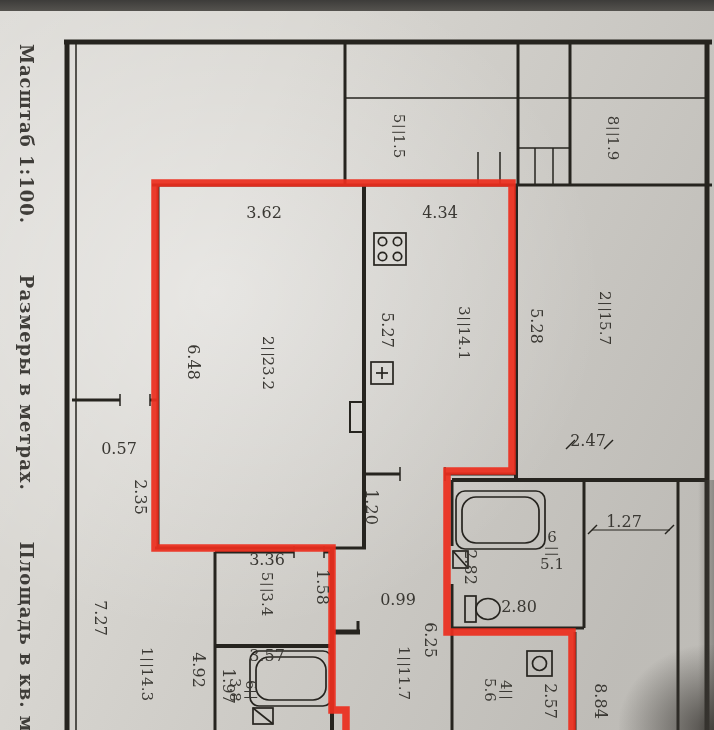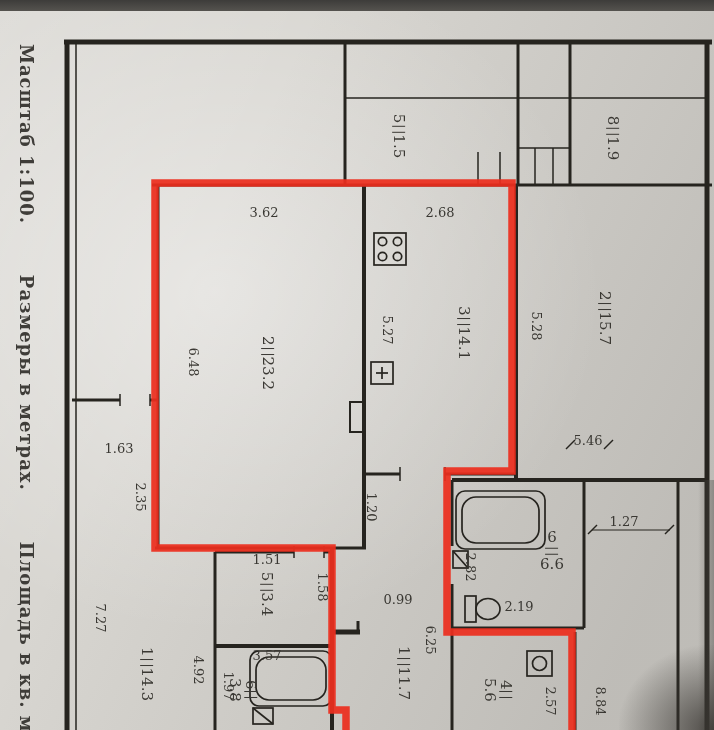--- a/index.html
+++ b/index.html
@@ -25,21 +25,21 @@
   svg.plan { position:absolute; left:0; top:0; }
   g[data-name="walls-layer"] line, g[data-name="walls-layer"] rect
     { stroke:var(--wall,#26241f); fill:none; }
   g[data-name="fixture-icons"] rect, g[data-name="fixture-icons"] circle,
   g[data-name="fixture-icons"] ellipse, g[data-name="fixture-icons"] line
     { stroke:var(--wall,#26241f); fill:none; stroke-width:1.7; }
   g[data-name="highlight-outline"] path
     { stroke:var(--highlight,#ec2e1e); fill:none; stroke-width:7.5;
       stroke-linejoin:miter; stroke-linecap:butt; opacity:.93; }
   .dim { position:absolute; transform:translate(-50%,-50%);
-    font-size:13px; color:var(--ink,#3a3833); white-space:nowrap; }
+    font-size:16px; color:var(--ink,#3a3833); white-space:nowrap; }
   .dim.v { writing-mode:vertical-rl; text-orientation:mixed; }
   .room-label { position:absolute; transform:translate(-50%,-50%);
     font-size:15px; color:var(--ink,#3a3833); text-align:center; line-height:1.05; }
   .room-label.rot { writing-mode:vertical-rl; text-orientation:mixed; }
   .room-label.up { display:flex; flex-direction:column; align-items:center; }
   .room-label .fbar { display:inline-block; width:13px; height:5px;
     border-top:1.5px solid var(--ink,#3a3833); border-bottom:1.5px solid var(--ink,#3a3833);
     margin:2px 0; }
 </style>
 </head>
@@ -167,56 +167,56 @@
   </div>
   <div class="room-label rot" style="left:612px;top:138px" data-name="room-label-balcony-8">
     <span data-name="room-number">8</span><span class="fbar" data-name="fraction-bar"></span><span data-name="room-area">1.9</span>
   </div>
   <div class="room-label rot" style="left:604px;top:318px" data-name="room-label-room-15-7">
     <span data-name="room-number">2</span><span class="fbar" data-name="fraction-bar"></span><span data-name="room-area">15.7</span>
   </div>
   <div class="room-label up" style="left:552px;top:551px" data-name="room-label-bathroom-5-1">
     <span data-name="room-number">6</span>
       <span class="fbar" data-name="fraction-bar"></span>
-      <span data-name="room-area">6.6</span>
+      <span data-name="room-area">5.1</span>
   </div>
   <div class="room-label rot" style="left:266px;top:594px" data-name="room-label-room-3-4">
     <span data-name="room-number">5</span><span class="fbar" data-name="fraction-bar"></span><span data-name="room-area">3.4</span>
   </div>
   <div class="room-label rot" style="left:403px;top:673px" data-name="room-label-hallway">
     <span data-name="room-number">1</span><span class="fbar" data-name="fraction-bar"></span><span data-name="room-area">11.7</span>
   </div>
   <div class="room-label rot" style="left:146px;top:674px" data-name="room-label-room-14-3">
     <span data-name="room-number">1</span><span class="fbar" data-name="fraction-bar"></span><span data-name="room-area">14.3</span>
   </div>
   <div class="room-label rot" style="left:242px;top:690px" data-name="room-label-bathroom-3-8">
     <span data-name="room-number">6</span><span class="fbar" data-name="fraction-bar"></span><span data-name="room-area">3.8</span>
   </div>
   <div class="room-label rot" style="left:497px;top:690px" data-name="room-label-wc-5-6">
     <span data-name="room-number">4</span><span class="fbar" data-name="fraction-bar"></span><span data-name="room-area">5.6</span>
   </div>
 
   <div class="dim h" style="left:264px;top:212px" data-name="dim-label">3.62</div>
-  <div class="dim h" style="left:440px;top:212px" data-name="dim-label">2.68</div>
+  <div class="dim h" style="left:440px;top:212px" data-name="dim-label">4.34</div>
   <div class="dim v" style="left:193px;top:362px" data-name="dim-label">6.48</div>
   <div class="dim v" style="left:387px;top:330px" data-name="dim-label">5.27</div>
   <div class="dim v" style="left:536px;top:326px" data-name="dim-label">5.28</div>
-  <div class="dim h" style="left:588px;top:440px" data-name="dim-label">5.46</div>
-  <div class="dim h" style="left:119px;top:448px" data-name="dim-label">1.63</div>
+  <div class="dim h" style="left:588px;top:440px" data-name="dim-label">2.47</div>
+  <div class="dim h" style="left:119px;top:448px" data-name="dim-label">0.57</div>
   <div class="dim v" style="left:140px;top:497px" data-name="dim-label">2.35</div>
   <div class="dim v" style="left:371px;top:507px" data-name="dim-label">1.20</div>
-  <div class="dim h" style="left:267px;top:559px" data-name="dim-label">1.51</div>
+  <div class="dim h" style="left:267px;top:559px" data-name="dim-label">3.36</div>
   <div class="dim v" style="left:322px;top:587px" data-name="dim-label">1.58</div>
   <div class="dim h" style="left:398px;top:599px" data-name="dim-label">0.99</div>
   <div class="dim v" style="left:430px;top:640px" data-name="dim-label">6.25</div>
   <div class="dim v" style="left:100px;top:618px" data-name="dim-label">7.27</div>
   <div class="dim v" style="left:198px;top:670px" data-name="dim-label">4.92</div>
   <div class="dim h" style="left:267px;top:655px" data-name="dim-label">3.57</div>
   <div class="dim v" style="left:228px;top:686px" data-name="dim-label">1.97</div>
   <div class="dim v" style="left:470px;top:567px" data-name="dim-label">2.82</div>
-  <div class="dim h" style="left:519px;top:606px" data-name="dim-label">2.19</div>
+  <div class="dim h" style="left:519px;top:606px" data-name="dim-label">2.80</div>
   <div class="dim h" style="left:624px;top:521px" data-name="dim-label">1.27</div>
   <div class="dim v" style="left:600px;top:701px" data-name="dim-label">8.84</div>
   <div class="dim v" style="left:550px;top:701px" data-name="dim-label">2.57</div>
 
   <div class="right-shadow" data-name="photo-right-shadow"></div>
   <div class="corner-shadow" data-name="photo-corner-shadow"></div>
 </div>
 
 </body></html>

